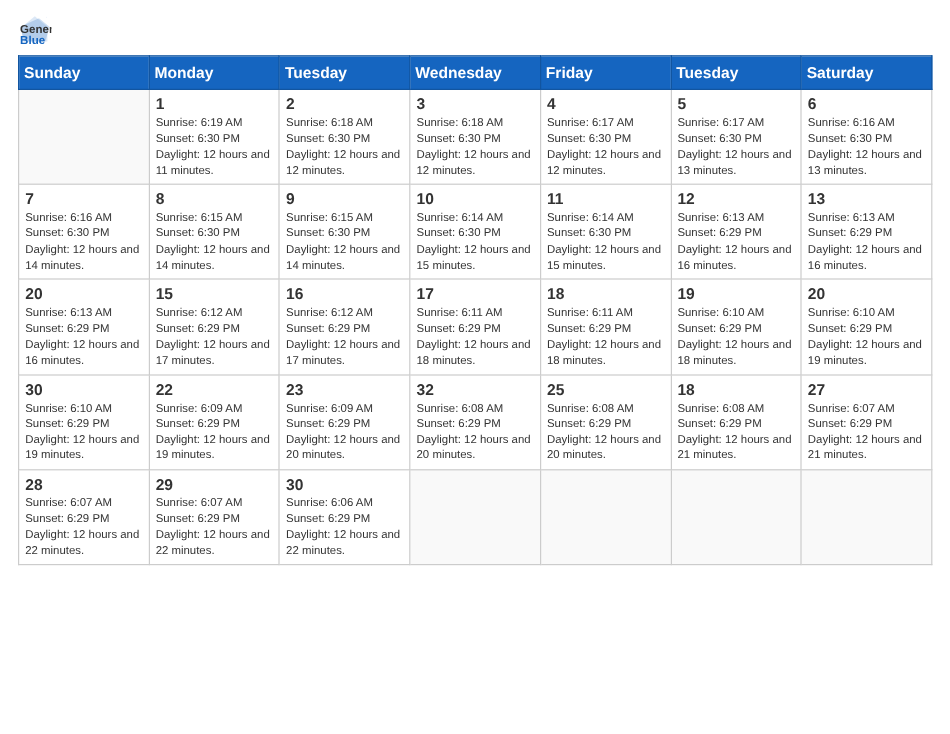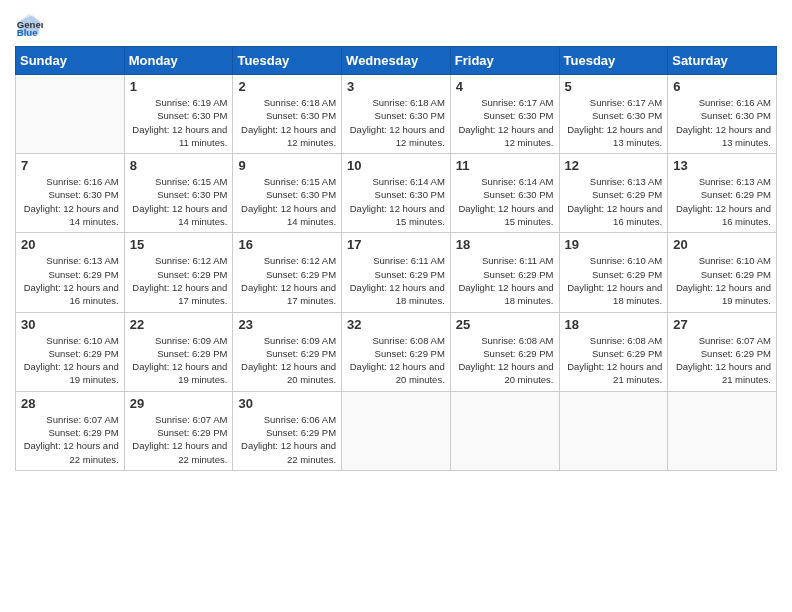--- a/index.html
+++ b/index.html
@@ -76,21 +76,20 @@
       font-size: 13px;
       font-weight: bold;
       color: #333;
       display: block;
       margin-bottom: 2px;
     }
     .day-info {
       font-size: 9.5px;
       color: #333;
       line-height: 1.4;
-      text-align: right;
     }
   </style>
 </head>
 <body>
 
 <div class="page">
   <div class="header">
     <div class="logo">
       <svg class="logo-icon" viewBox="0 0 32 32" xmlns="http://www.w3.org/2000/svg">
         <rect x="0" y="0" width="32" height="32" fill="white"></rect>

